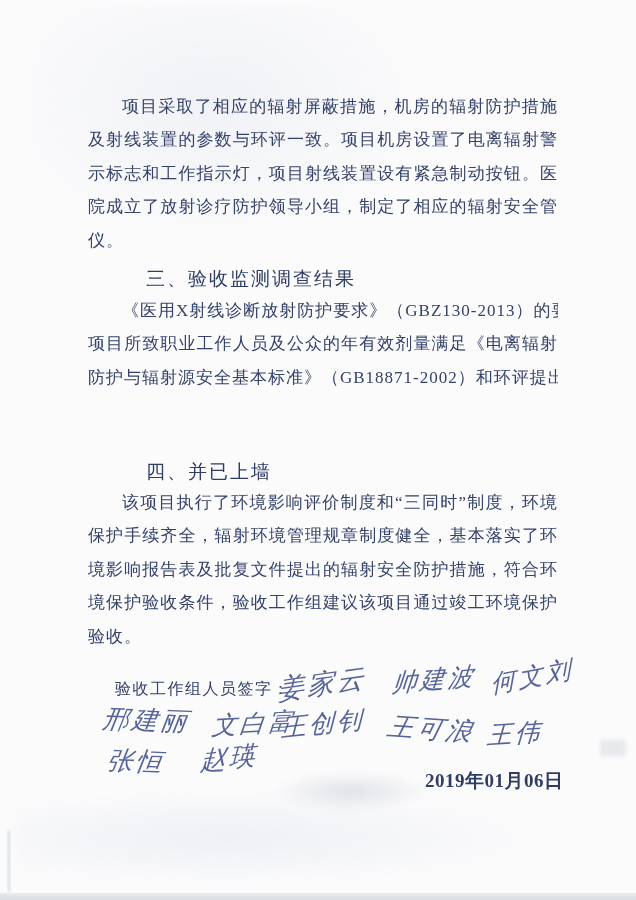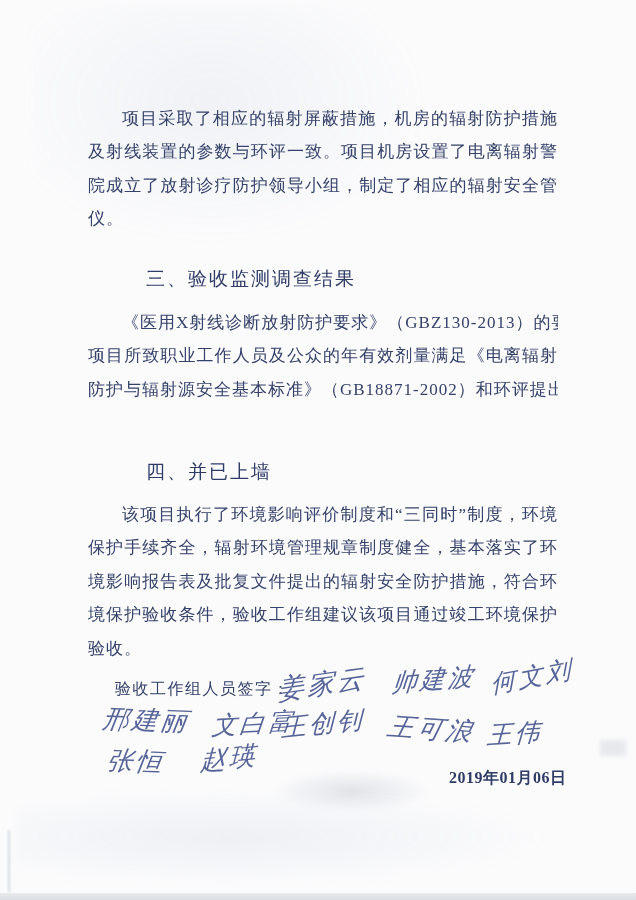--- a/index.html
+++ b/index.html
@@ -50,21 +50,20 @@
   }
   .bottom-strip {
     position: absolute; left: 0; bottom: 0; width: 636px; height: 7px;
     background: linear-gradient(#e9ebee, #d9dee2);
   }
   
   .para {
     position: absolute; left: 88px; width: 470px;
     font-size: 17px; color: var(--ink);
     letter-spacing: 1px;
-    margin-top: 12px;
   }
   .para .line {
     height: 33.45px; line-height: 33.45px;
     white-space: nowrap;
     text-align: justify;
     text-align-last: justify;
     overflow: hidden;
   }
   .para .line:first-child { text-indent: 2em; }
   .para .line:last-child { text-align-last: left; }
@@ -100,41 +99,41 @@
   .sig2 { left: 490px; top: 660px; font-size: 25px; transform: rotate(-11deg) skewX(-8deg); }
   .sig3 { left: 103px; top: 703px; font-size: 26px; transform: rotate(2deg) skewX(-6deg); }
   .sig4 { left: 212px; top: 707px; font-size: 25px; transform: rotate(-3deg) skewX(-9deg); }
   .sig5 { left: 281px; top: 707px; font-size: 25px; transform: rotate(-6deg) skewX(-7deg); }
   .sig6 { left: 388px; top: 712px; font-size: 26px; transform: rotate(4deg) skewX(-9deg); }
   .sig7 { left: 487px; top: 717px; font-size: 25px; transform: rotate(-4deg) skewX(-7deg); }
   .sig8 { left: 107px; top: 744px; font-size: 26px; transform: rotate(2deg) skewX(-6deg); }
   .sig9 { left: 200px; top: 741px; font-size: 26px; transform: rotate(-6deg) skewX(-8deg); }
   .doc-date {
     position: absolute; left: 425px; top: 768px;
-    font-size: 16px; font-weight: bold;
+    font-size: 19px; font-weight: bold;
     color: var(--heading-ink);
     letter-spacing: 0.5px;
     white-space: nowrap;
-    margin-left: 24px;
   }
 </style>
 </head>
 <body>
 
 <div class="scan-page">
 
   <div class="blob blob-top"></div>
   <div class="blob blob-bottom"></div>
   <div class="blob smudge-center"></div>
   <div class="blob smudge-right"></div>
   <div class="left-crease"></div>
 
   <div class="para p1">
       <div class="line">项目采取了相应的辐射屏蔽措施，机房的辐射防护措施</div>
       <div class="line">及射线装置的参数与环评一致。项目机房设置了电离辐射警</div>
+      <div class="line">示标志和工作指示灯，项目射线装置设有紧急制动按钮。医</div>
       <div class="line">院成立了放射诊疗防护领导小组，制定了相应的辐射安全管</div>
       <div class="line">仪。</div>
     </div>
 
   <div class="heading h3">三、验收监测调查结果</div>
 
   <div class="para p2">
       <div class="line">《医用X射线诊断放射防护要求》（GBZ130-2013）的要求。</div>
       <div class="line">项目所致职业工作人员及公众的年有效剂量满足《电离辐射</div>
       <div class="line">防护与辐射源安全基本标准》（GB18871-2002）和环评提出</div>

